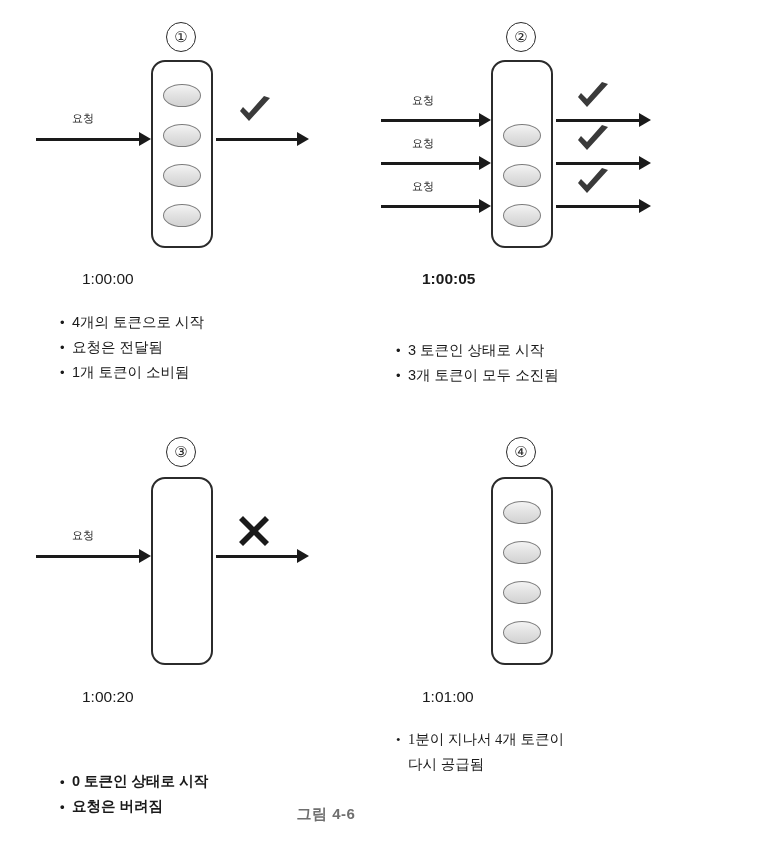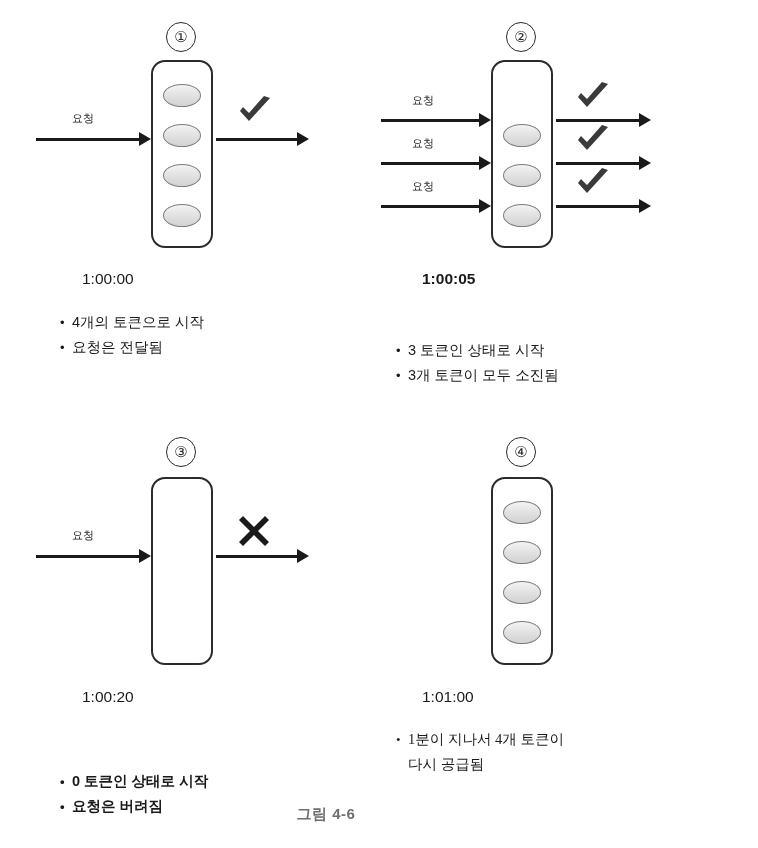--- a/index.html
+++ b/index.html
@@ -159,20 +159,21 @@
 
     <svg class="check" style="left:238px; top:96px;" viewBox="0 0 34 30">
       <path d="M2 15 L11 25 L32 2 L26 0 L11 17 L5 11 Z" fill="#3a3a3a"></path>
     </svg>
 
     <div class="timestamp" style="left:82px; top:270px; width:200px;">1:00:00</div>
 
     <div class="bullets" style="left:60px; top:310px; width:270px;">
       <div class="bullet-row">4개의 토큰으로 시작</div>
       <div class="bullet-row">요청은 전달됨</div>
+      <div class="bullet-row">1개 토큰이 소비됨</div>
     </div>
   </div>
 
   <div class="panel">
 
     <div class="step-num" style="left:506px; top:22px;">②</div>
 
     <div class="bucket" style="left:491px; top:60px; width:62px; height:188px;"></div>
 
     <div class="token" style="left:503px; top:124px;"></div>

